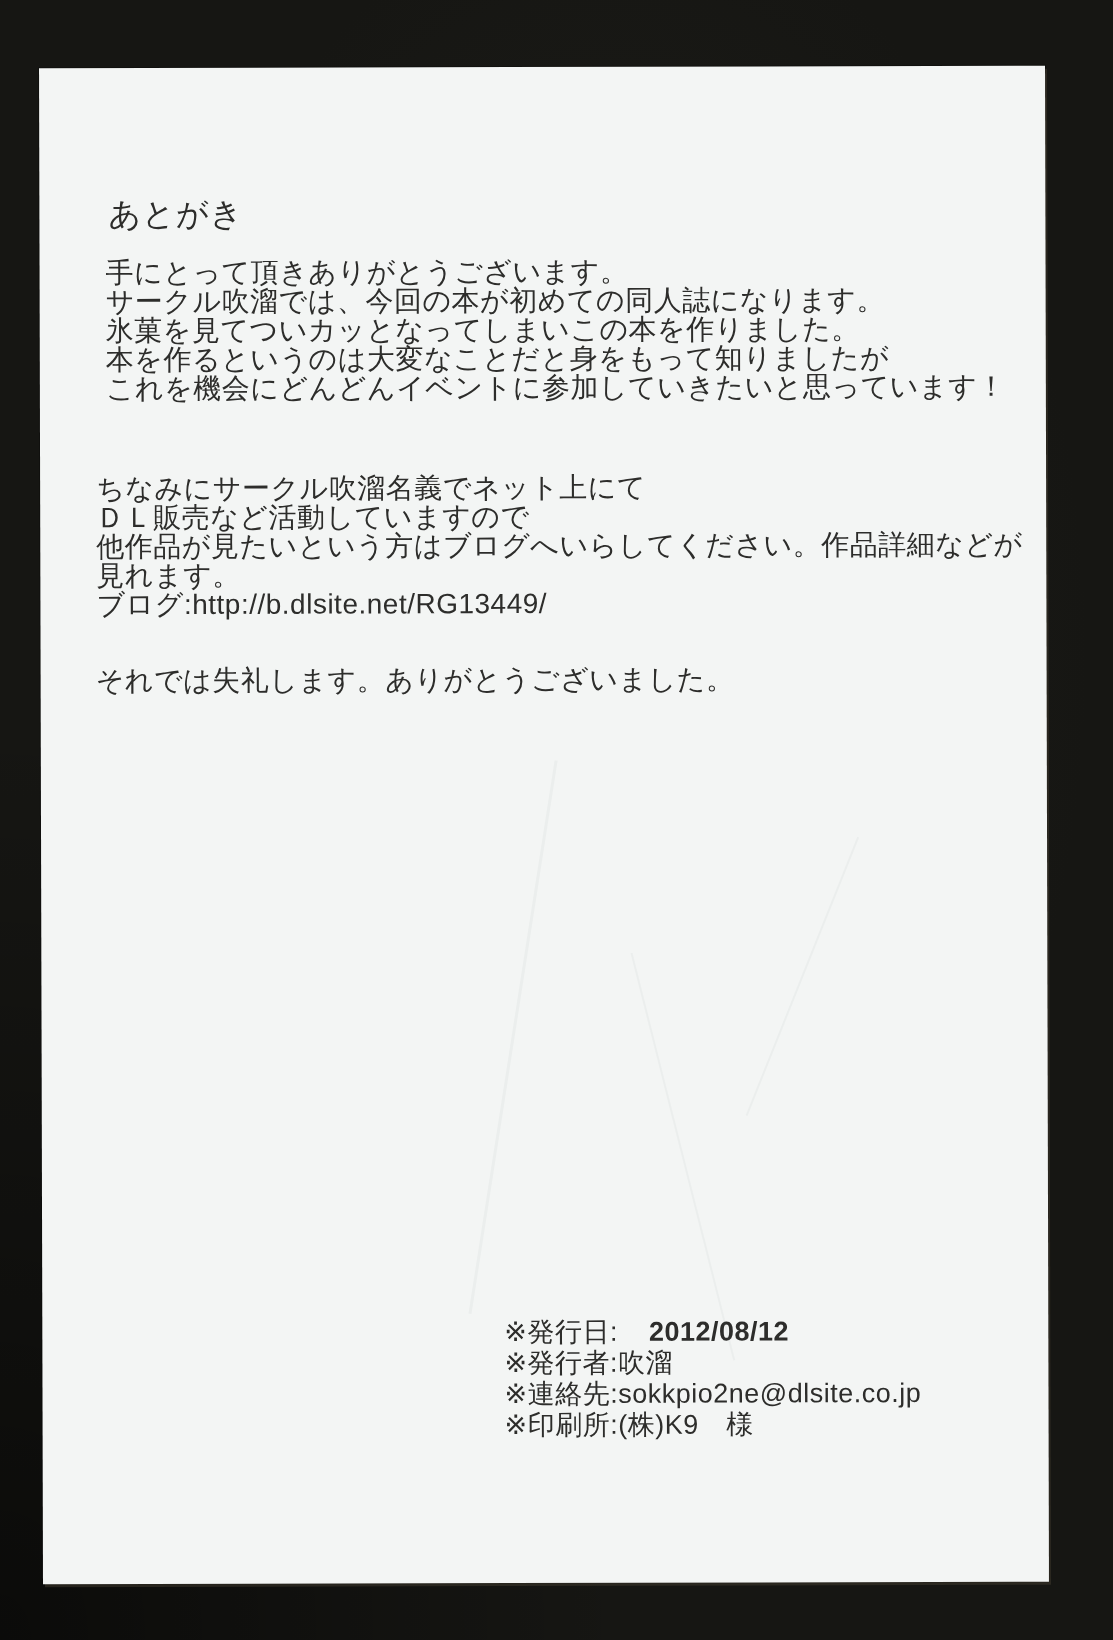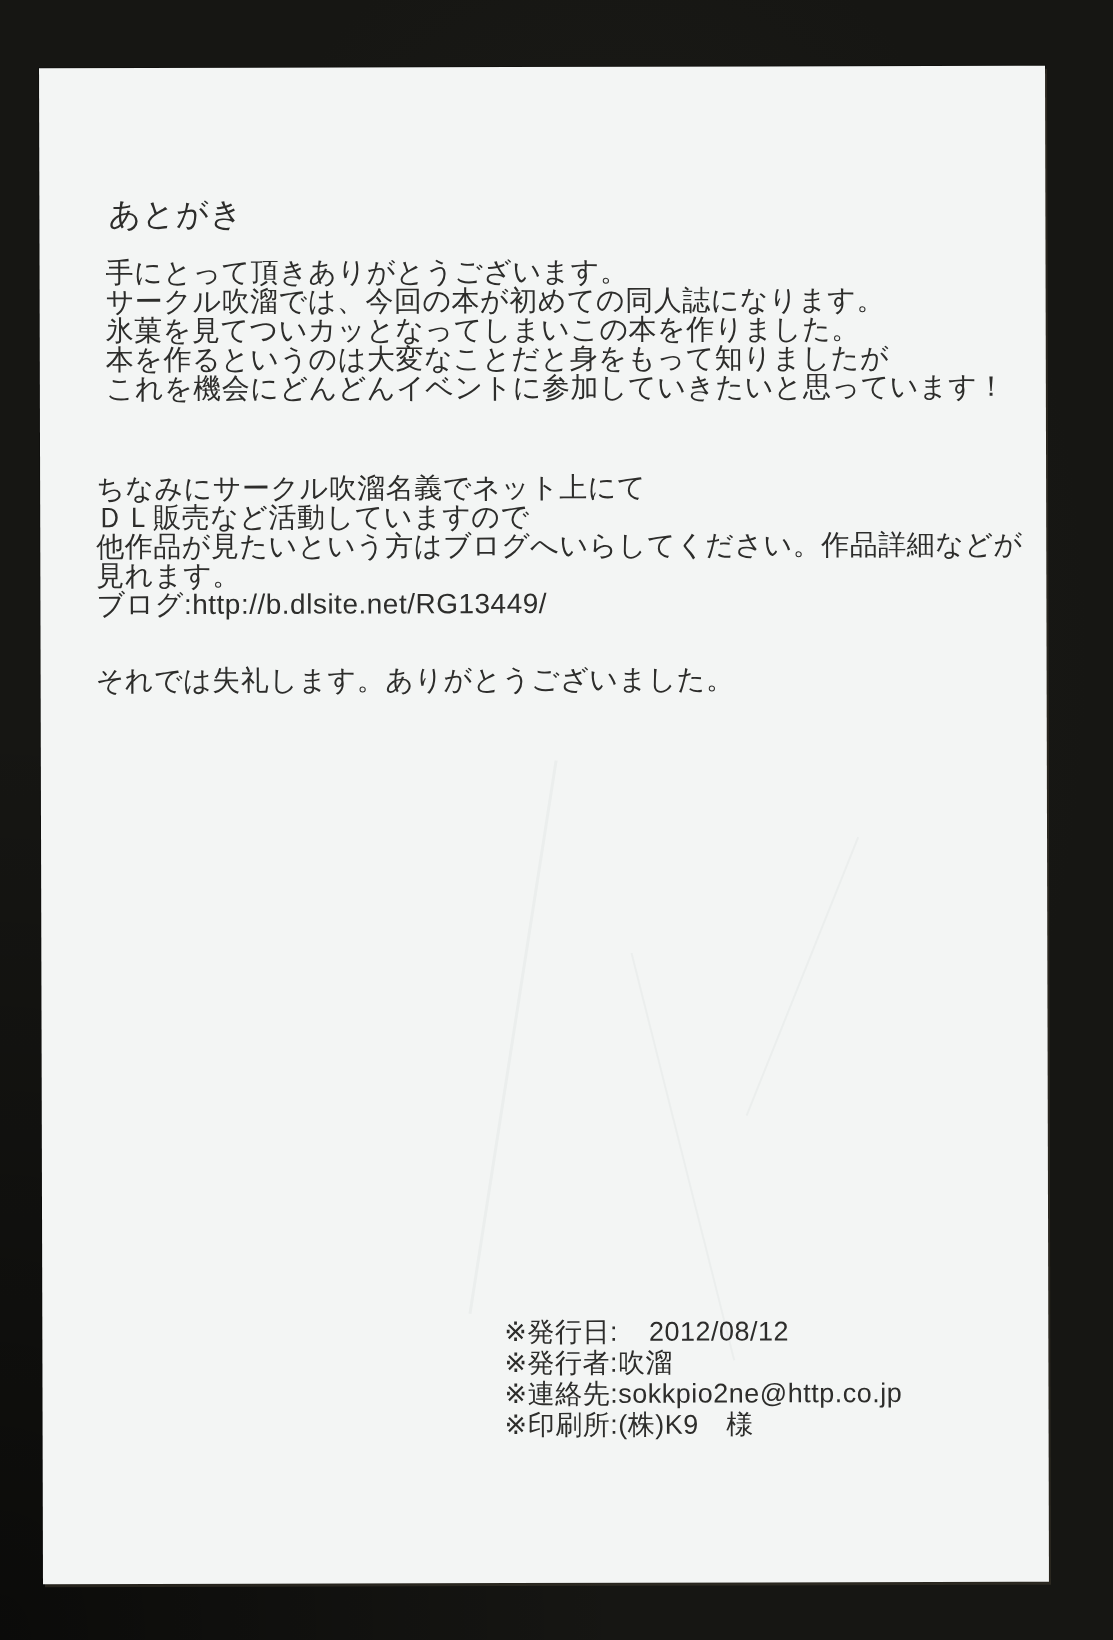--- a/index.html
+++ b/index.html
@@ -62,21 +62,21 @@
     position:absolute;
     left:462px;top:1250px;
   }
   .c-row{
     margin:0;
     font-size:27px;
     line-height:31px;
     white-space:nowrap;
     letter-spacing:0.5px;
   }
-  .c-value.first-gap{margin-left:31px;}
+  .c-value.first-gap{margin-left:31px;font-weight:bold;}
   
   .artifact{
     position:absolute;
     background:rgba(140,152,160,0.07);
     pointer-events:none;
   }
   .a1{left:470px;top:690px;width:3px;height:560px;transform:rotate(9deg);}
   .a2{left:640px;top:880px;width:2px;height:420px;transform:rotate(-14deg);}
   .a3{left:760px;top:760px;width:2px;height:300px;transform:rotate(22deg);}
 </style>
@@ -102,21 +102,21 @@
       <p class="line">他作品が見たいという方はブログへいらしてください。作品詳細などが</p>
       <p class="line">見れます。</p>
       <p class="line">ブログ:http://b.dlsite.net/RG13449/</p>
     </div>
 
     <p class="closing">それでは失礼します。ありがとうございました。</p>
 
     <div class="colophon">
       <p class="c-row"><span class="c-label">※発行日:</span><span class="c-value first-gap">2012/08/12</span></p>
       <p class="c-row"><span class="c-label">※発行者:</span><span class="c-value">吹溜</span></p>
-      <p class="c-row"><span class="c-label">※連絡先:</span><span class="c-value">sokkpio2ne@http.co.jp</span></p>
+      <p class="c-row"><span class="c-label">※連絡先:</span><span class="c-value">sokkpio2ne@dlsite.co.jp</span></p>
       <p class="c-row"><span class="c-label">※印刷所:</span><span class="c-value">(株)K9　様</span></p>
     </div>
 
     <div class="artifact a1"></div>
     <div class="artifact a2"></div>
     <div class="artifact a3"></div>
 
   </div>
 </div>
 

